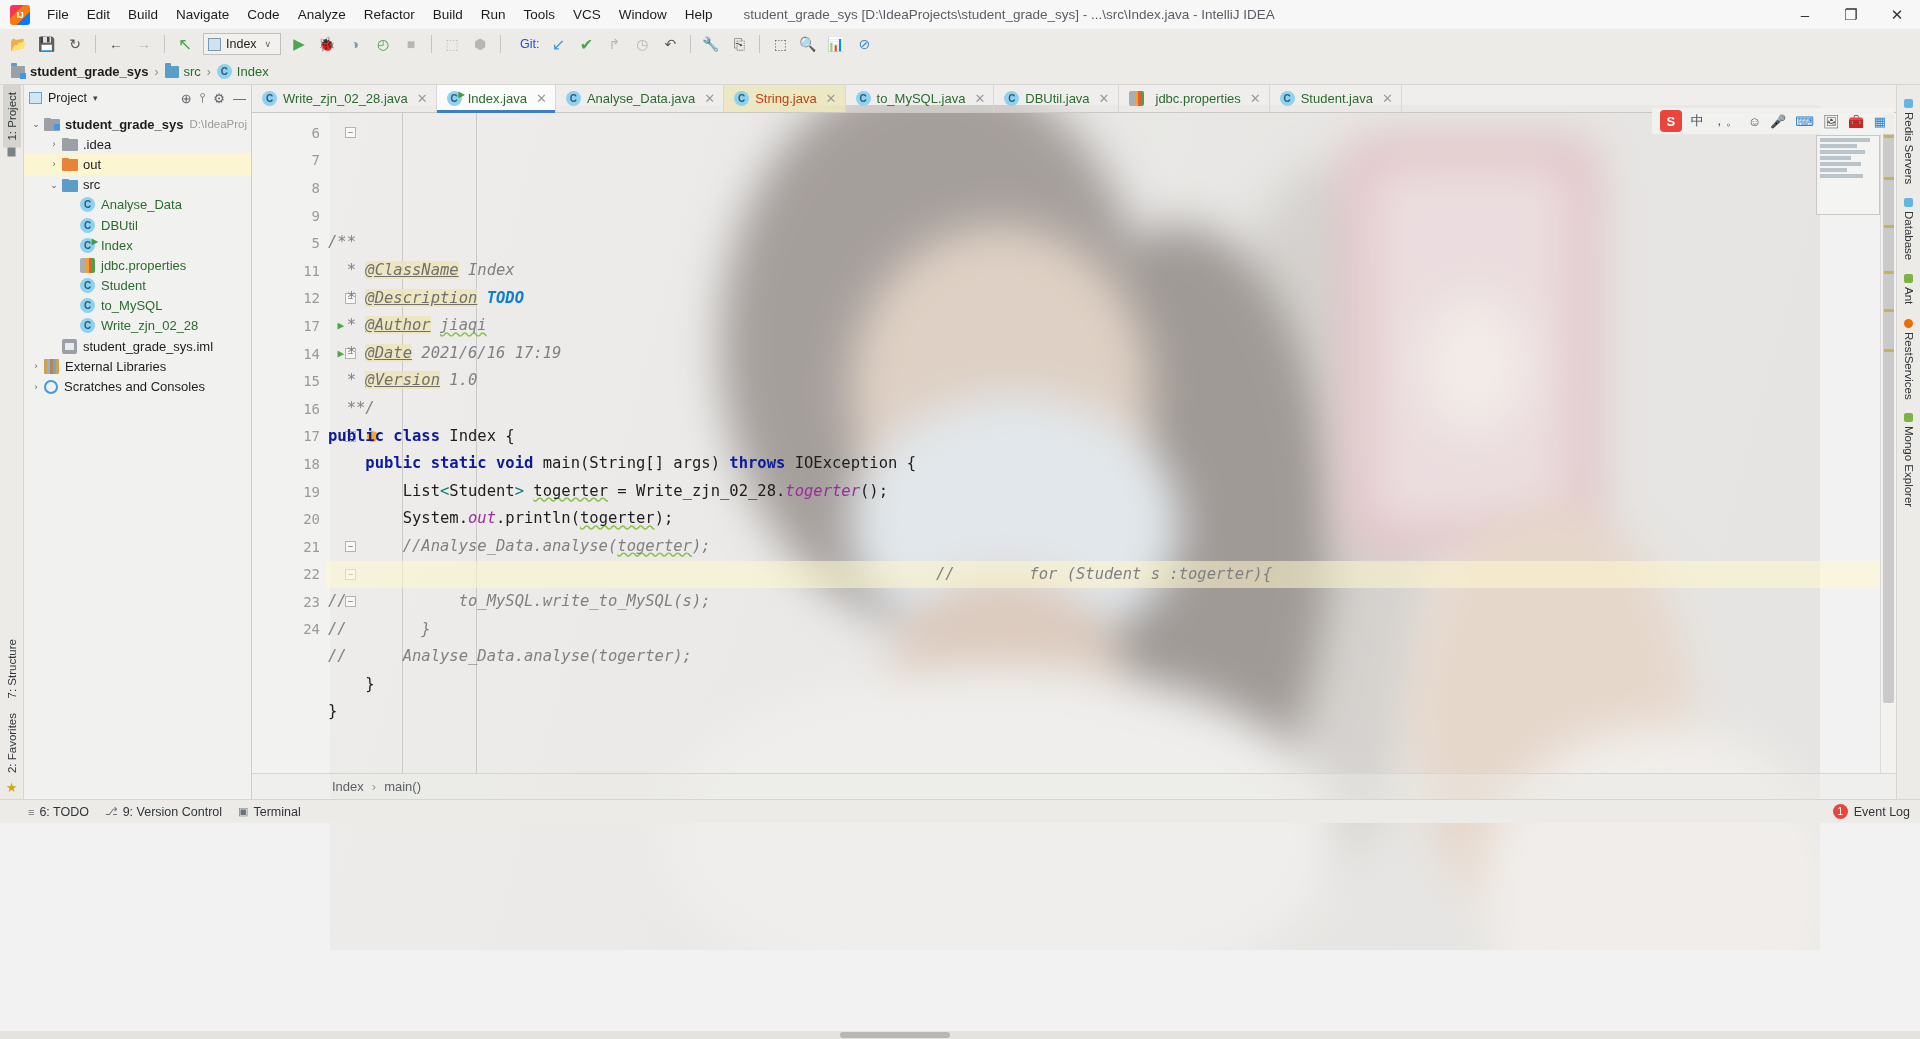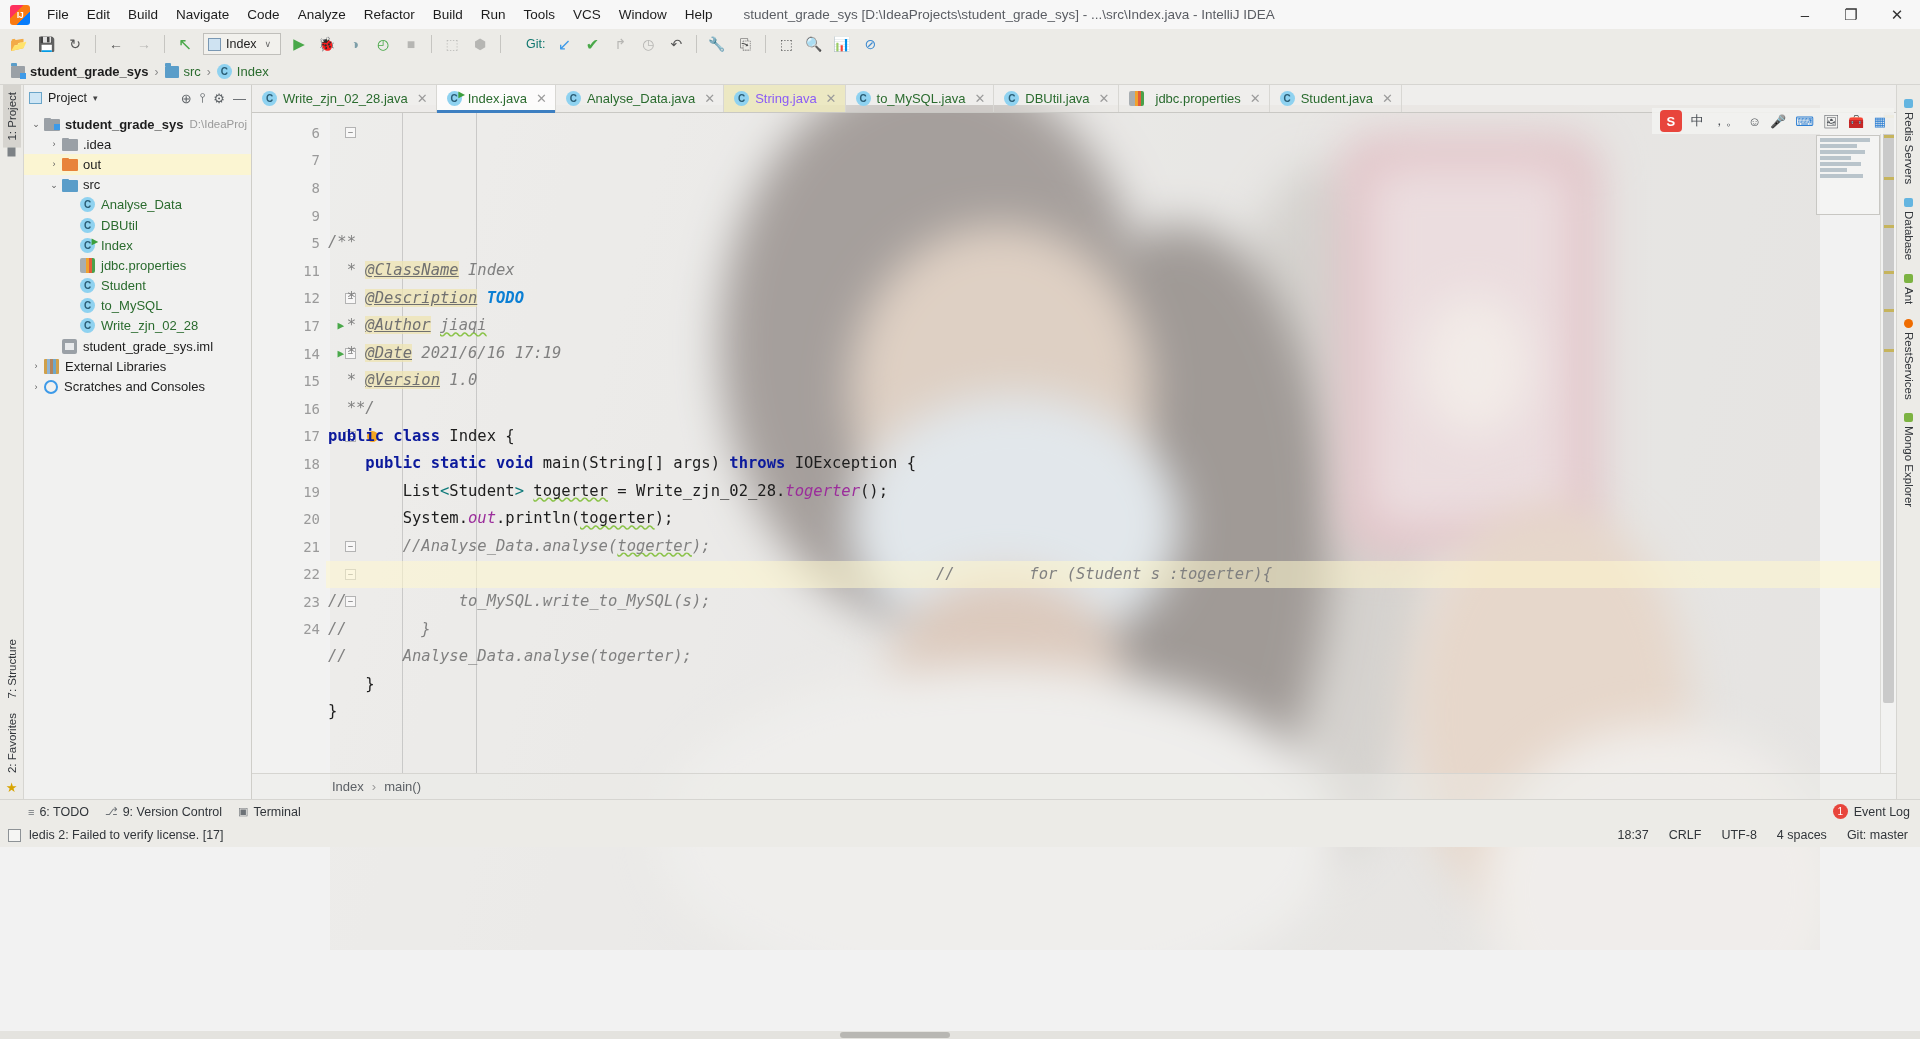--- a/index.html
+++ b/index.html
@@ -85,21 +85,21 @@
   .tb-sep { width: 1px; height: 18px; background: #c6c5c1; margin: 0 5px; flex: none; }
   #runconfig {
     height: 22px; min-width: 78px; padding: 0 6px 0 4px; margin: 0 3px;
     border: 1px solid #c0bfbb; background: #f2f1ed;
     display: flex; align-items: center; gap: 5px; font-size: 12.5px; color: #1d1d1d;
   }
   #runconfig .cfg-ico {
     width: 13px; height: 13px; border: 1.5px solid #7a98b3; background: #cfe3f2; flex: none;
   }
   #runconfig .caret { font-size: 9px; color: #666; margin-left: 3px; }
-  #git-label { font-size: 12.5px; color: #0f766e; margin: 0 4px 0 18px; }
+  #git-label { font-size: 12.5px; color: #1d4ed8; margin: 0 4px 0 12px; }
 
   
   #navbar {
     position: relative; z-index: 5;
     height: 26px; display: flex; align-items: center; gap: 3px;
     background: #ecebe7; padding-left: 8px; font-size: 13px;
     border-bottom: 1px solid #d6d5d1;
   }
   .crumb { display: flex; align-items: center; gap: 5px; padding: 1px 3px; }
   .crumb.bold { font-weight: bold; color:#1d1d1d; }
@@ -201,21 +201,21 @@
     display: flex; align-items: center; gap: 6px; padding: 0 8px 0 10px;
     font-size: 13px; border-right: 1px solid #d8d7d3; position: relative;
     white-space: nowrap; color: #2a6b2e;
   }
   .tab .tname { color: #2a6b2e; }
   .tab.active { background: rgba(255,255,255,.78); }
   .tab.active::after {
     content: ""; position: absolute; left: 0; right: 0; bottom: -1px; height: 3px; background: #3d7fc1;
   }
   .tab.highlight { background: rgba(236,230,185,.82); }
-  .tab.highlight .tname { color: #8b5cf6; }
+  .tab.highlight .tname { color: #c2410c; }
   .tab .close { color: #9b9b9b; font-size: 13px; margin-left: 3px; }
   .tab .ic-class { margin-right: 0; position: relative; }
 
   
   #editor-wrap { flex: 1; display: flex; position: relative; overflow: hidden; }
   #gutter {
     width: 74px; flex: none; background: rgba(242,242,240,.45);
     font-family: "DejaVu Sans Mono", monospace; font-size: 14px; color: #9a9a9a;
     padding-top: 6px; position: relative;
   }
@@ -768,28 +768,17 @@
     <div class="tw">
       <span class="twi">▣</span>
       <span>Terminal</span>
     </div>
     <div class="right">
       <span class="evt-badge">1</span>
       <span>Event Log</span>
     </div>
   </div>
 
-  <div id="status-bar">
-    <span class="sq"></span>
-    <span>ledis 2: Failed to verify license. [17]</span>
-    <div class="right">
-      <span>18:37</span>
-      <span>CRLF</span>
-      <span>UTF-8</span>
-      <span>4 spaces</span>
-      <span>Git: master</span>
-    </div>
-  </div>
 
   <div id="hscroll">
     <div class="thumb"></div>
   </div>
 </div>
 
 </body></html>

